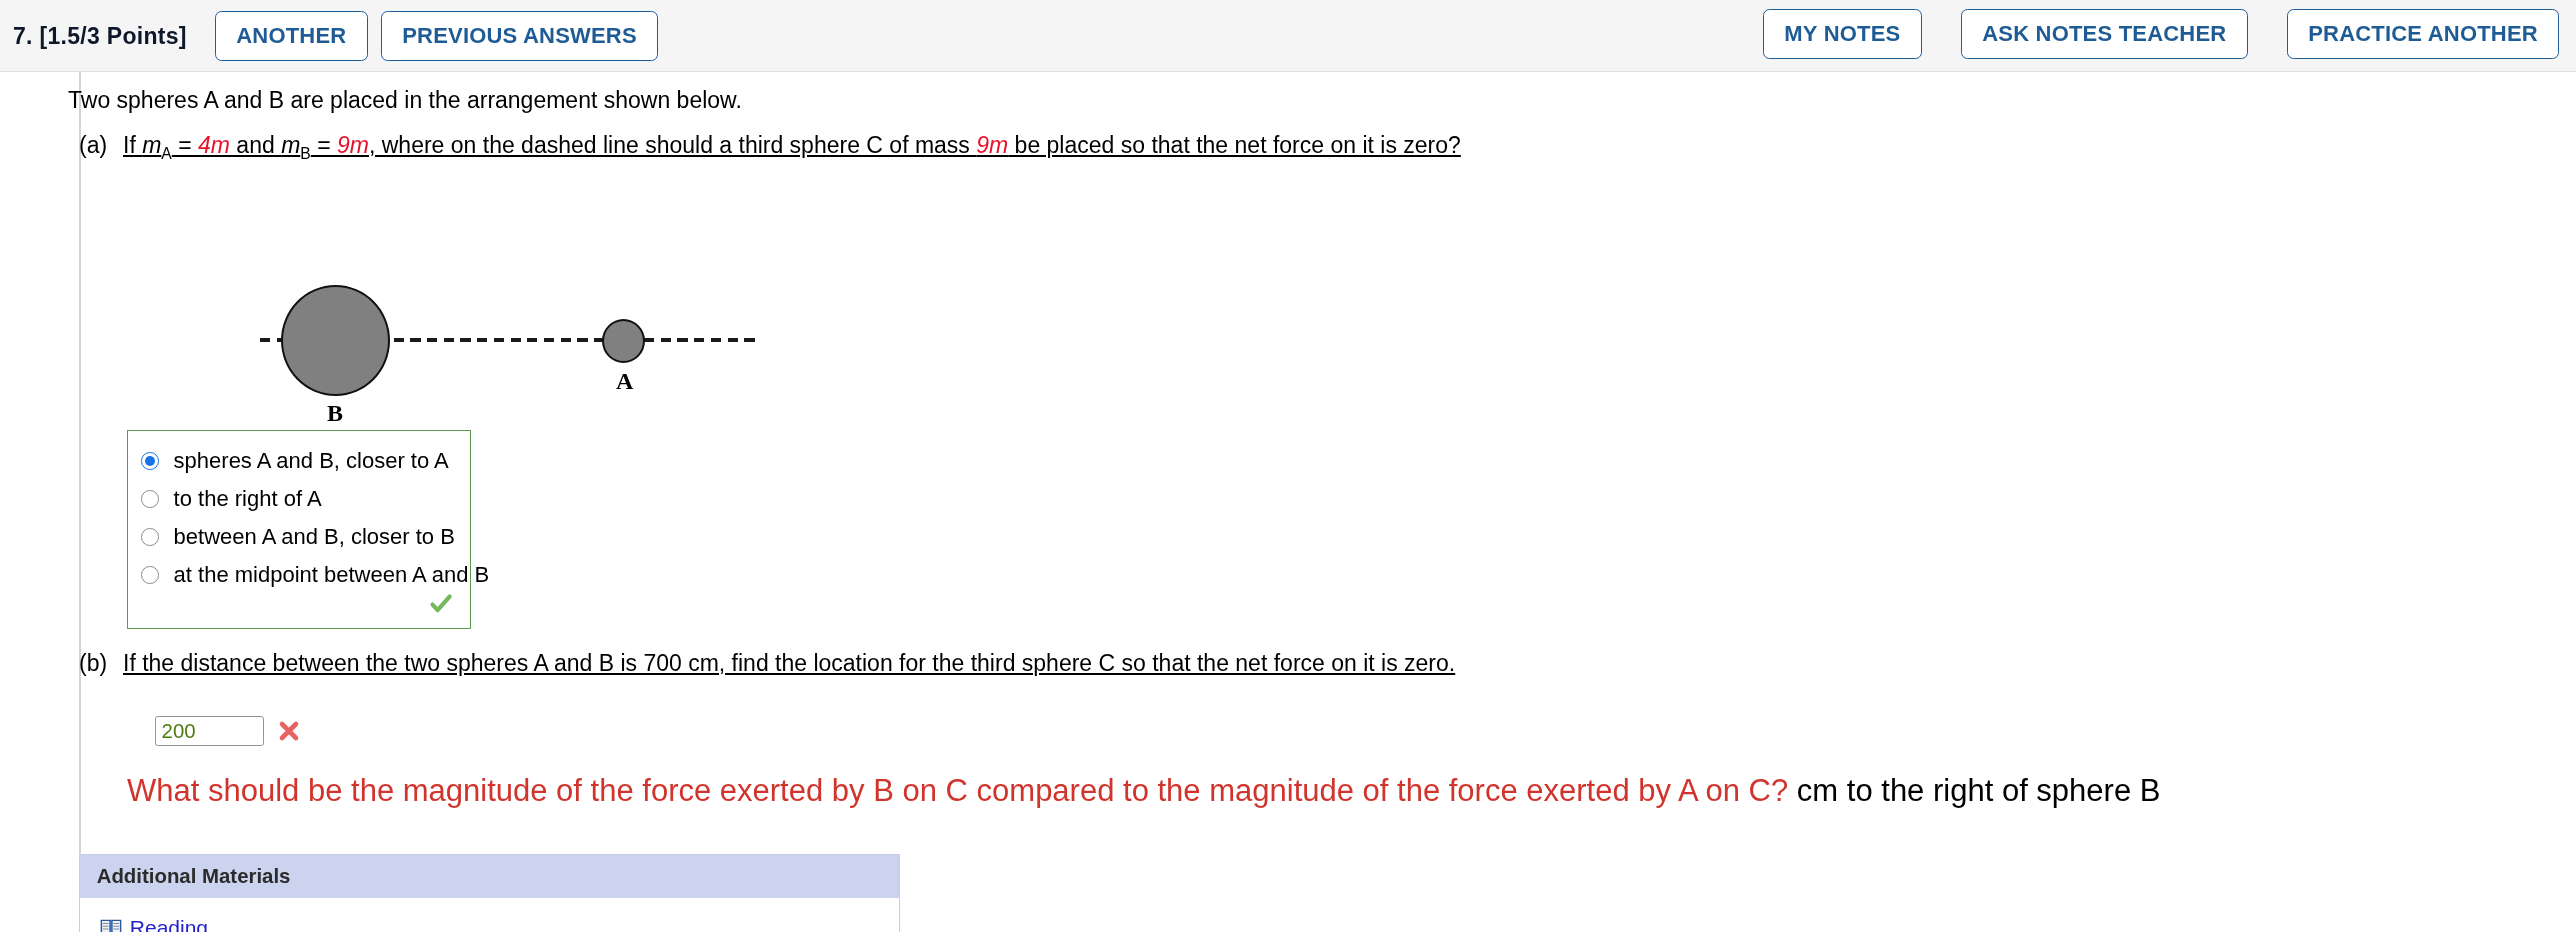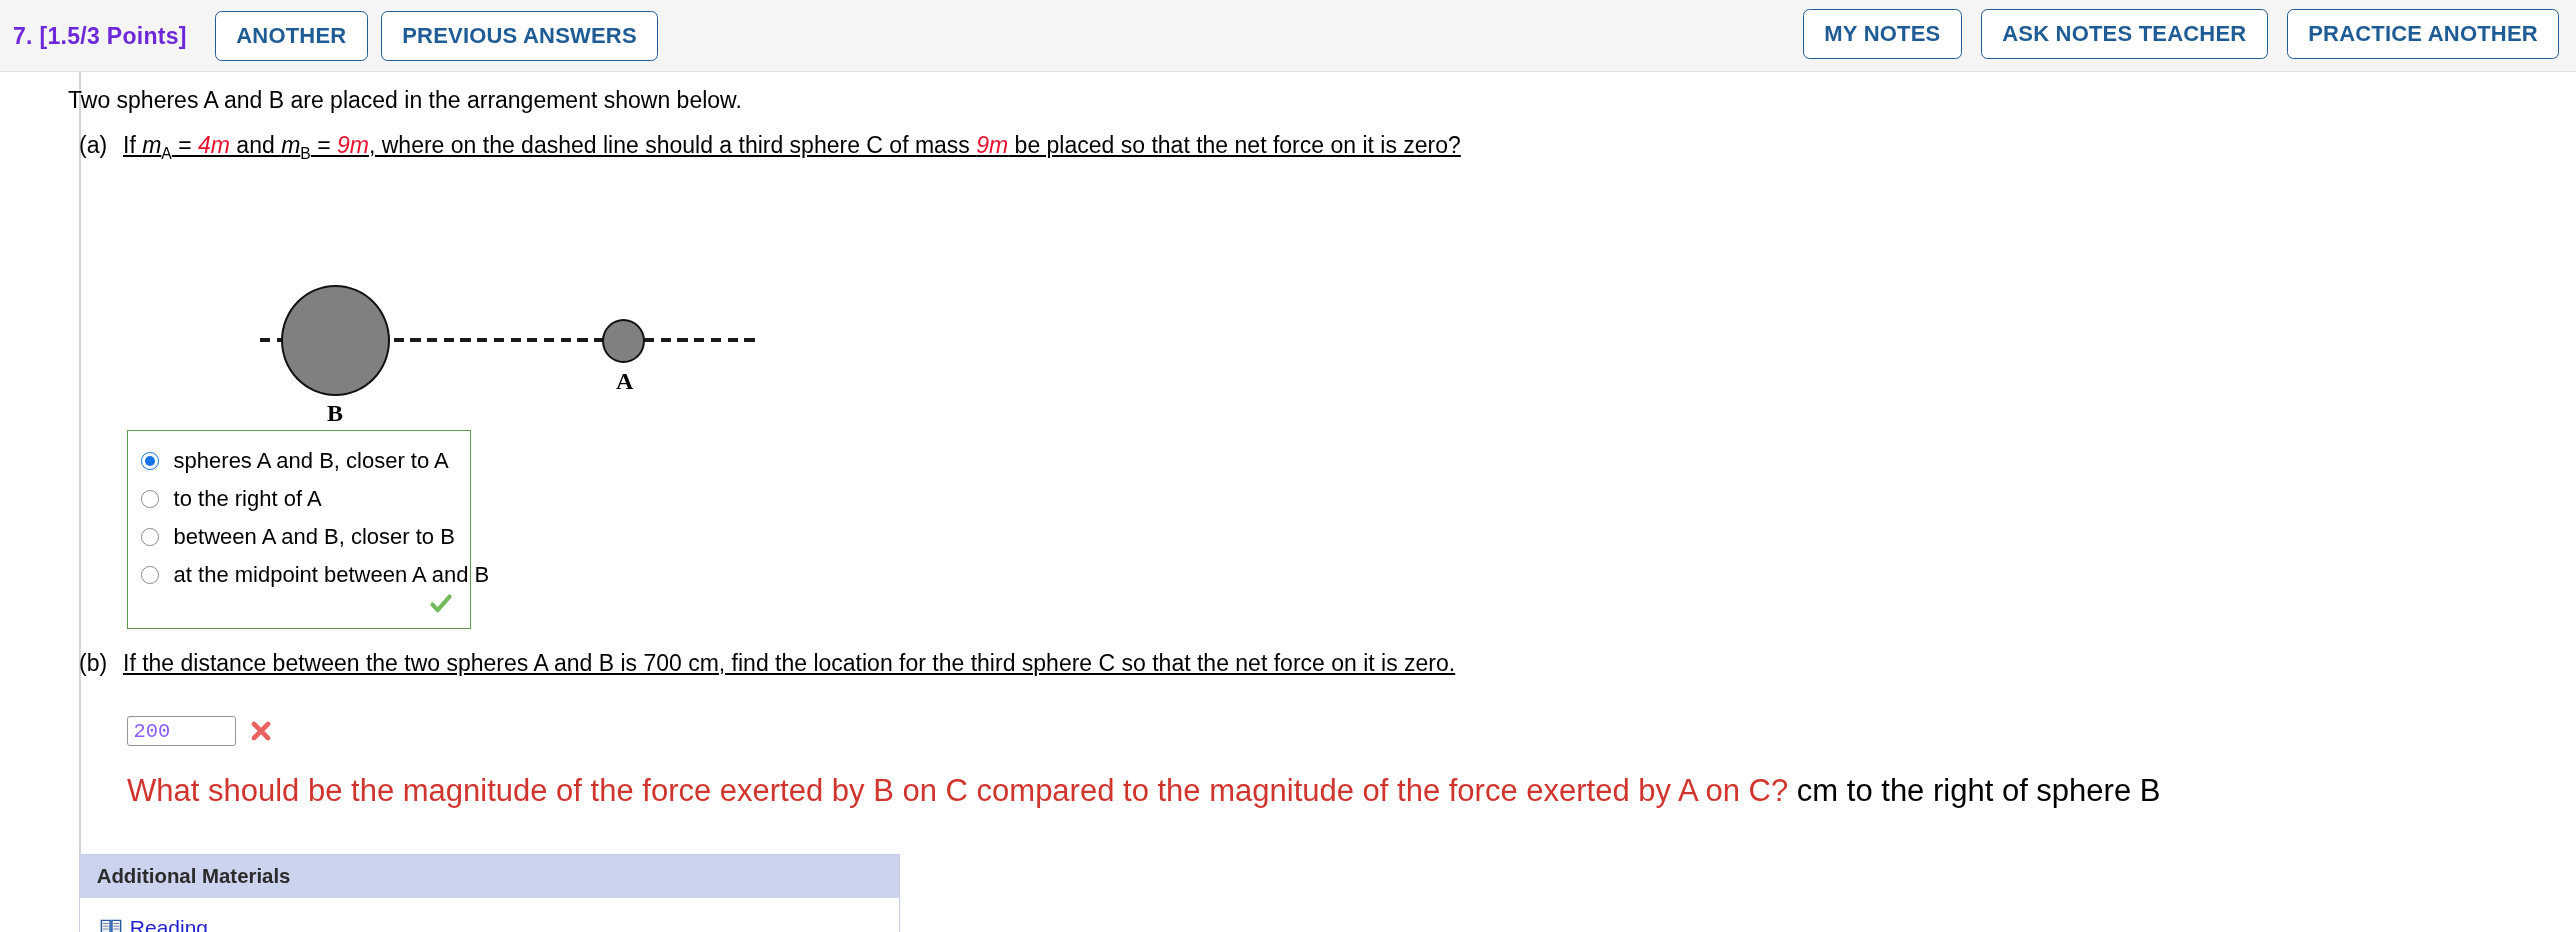--- a/index.html
+++ b/index.html
@@ -30,32 +30,32 @@
     position: absolute;
     left: 13px; top: 0;
     height: 72px;
     display: flex;
     align-items: center;
     gap: 0;
   }
   .points-label {
     font-size: 23px;
     font-weight: bold;
-    color: #6d28d9;
+    color: #0f172a;
     letter-spacing: 0.3px;
     white-space: nowrap;
     padding-right: 28px;
   }
   .toolbar-right {
     position: absolute;
     right: 16.7px; top: 0;
     height: 68px;
     display: flex;
     align-items: center;
-    gap: 6px;
+    gap: 26px;
   }
   .tbtn {
     display: inline-flex;
     align-items: center;
     justify-content: center;
     height: 50px;
     padding: 0 20.4px;
     border: 1.9px solid #1f5c96;
     border-radius: 6.5px;
     background: #ffffff;
@@ -206,27 +206,28 @@
   .ansrow {
     position: absolute;
     left: 59px; top: 644px;
     display: flex;
     align-items: center;
   }
   .ansinput {
     width: 109px;
     height: 30px;
     font-size: 20.4px;
-    font-family: Liberation Mono, monospace;
-    color: #8b5cf6;
+    font-family: Liberation Sans, sans-serif;
+    color: #4d7c0f;
     border: 0.9px solid #949494;
     border-radius: 2.8px;
     padding: 0.9px 5.6px;
     box-sizing: border-box;
     background: #fff;
+    margin-left: 28px;
   }
   .xmark {
     width: 24px; height: 24px;
     margin-left: 13px;
   }
   .hintline {
     position: absolute;
     left: 59px; top: 700px;
     font-size: 31px;
     white-space: nowrap;

